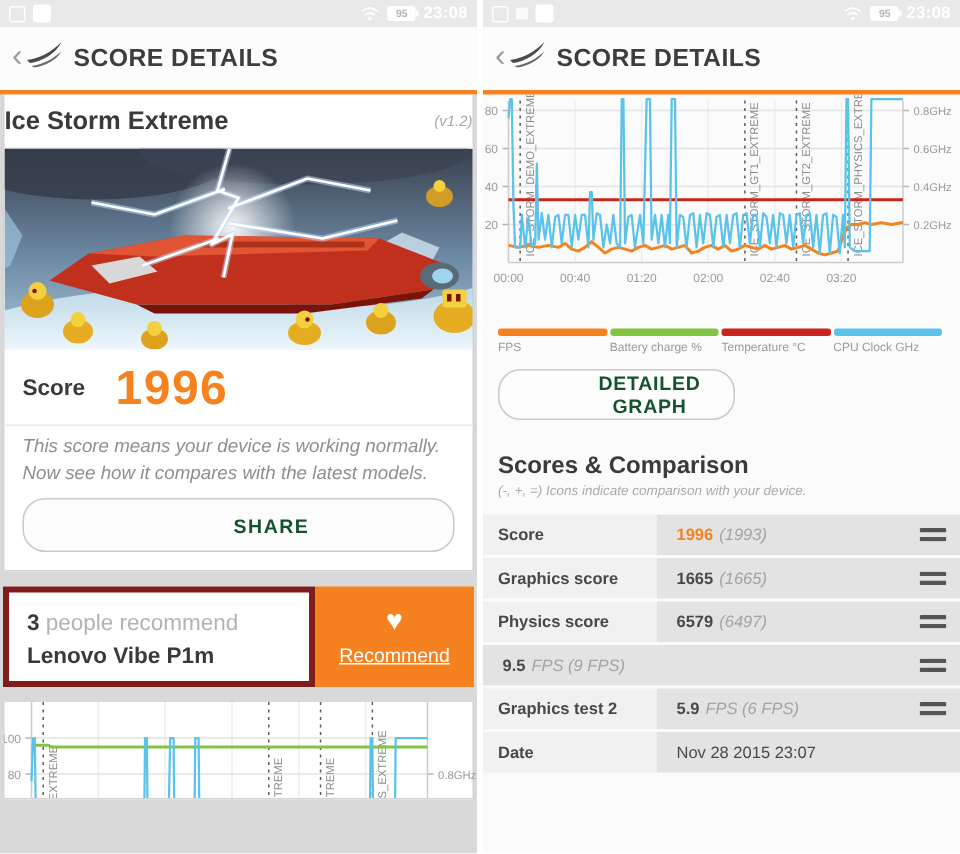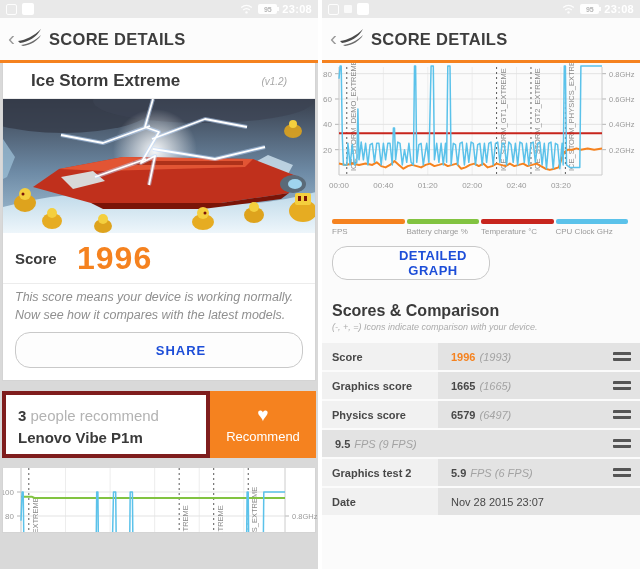--- a/index.html
+++ b/index.html
@@ -24,41 +24,41 @@
   
   .header { height:45px; flex:0 0 45px; background:#fcfcfc; border-bottom:3px solid #f5821f; display:flex; align-items:center; padding:0 8px; }
   .chev { color:#9a9a9a; font-size:21px; line-height:1; margin:0 2px 3px 0; }
   .logo { margin:2px 6px 0 0; }
   .htitle { font-size:16.5px; font-weight:700; color:#3d3d3d; letter-spacing:.3px; }
 
   .content { flex:1; overflow:hidden; }
 
   
   .card { background:#fff; margin:0 2px; border:1px solid #d4d4d4; border-top:none; }
-  .card-title-row { display:flex; align-items:center; justify-content:space-between; padding:8px 28px 7px; border-bottom:1px solid #ececec; }
+  .card-title-row { display:flex; align-items:center; justify-content:space-between; padding:8px 0 7px; border-bottom:1px solid #ececec; }
   .card-title { font-size:17px; font-weight:700; color:#3a3a3a; }
   .ver { font-size:10px; font-style:italic; color:#a8a8a8; }
   .artwork { height:134px; overflow:hidden; }
   .artwork svg { display:block; }
   .score-row { display:flex; align-items:center; padding:6px 12px; height:50px; }
   .score-label { font-size:15px; font-weight:700; color:#3a3a3a; width:62px; }
   .score-value { font-size:32px; font-weight:700; color:#f5821f; letter-spacing:1px; }
   .desc { border-top:1px solid #ececec; padding:4px 12px; font-size:12.5px; font-style:italic; color:#8f8f8f; line-height:1.45; }
   .btn { display:block; background:#fdfdfd; border:1px solid #c9c9c9; border-radius:15px; font-family:inherit;
-         font-size:13px; font-weight:700; color:#1d4ed8; letter-spacing:1px; cursor:pointer;padding-left:44px; }
+         font-size:13px; font-weight:700; color:#14532d; letter-spacing:1px; cursor:pointer;padding-left:44px; }
   .share { width:calc(100% - 24px); margin:4px 12px 12px; height:36px; }
 
   .rec-row { display:flex; margin:10px 2px; height:67px; }
   .rec-text { flex:1; background:#fff; border:4px solid #7f1d1d; padding:10px 12px; font-size:15px; line-height:1.45; color:#3a3a3a; }
   .rec-text b { font-weight:700; }
   .rec-mid { color:#b3b3b3; }
   .rec-btn { width:106px; flex:0 0 106px; background:#f5821f; border:none; color:#fff; display:flex; flex-direction:column;
              align-items:center; justify-content:center; gap:5px; cursor:pointer; font-family:inherit; }
   .heart { font-size:19px; line-height:1; }
-  .rec-btn-label { font-size:13px; }
+  .rec-btn-label { font-size:13px;text-decoration:underline; }
 
   .mon-card .card-title-row { padding:12px 12px 10px; }
   .mon-card svg, .chartR svg { display:block; }
   svg text { font-family:"Liberation Sans", sans-serif; }
 
   
   .legend { display:flex; margin:20px 10px 0; }
   .legend-item { width:74px; margin-right:2px; }
   .legend-bar { height:5px; border-radius:2px; margin-bottom:3px; }
   .legend-label { font-size:8px; color:#9a9a9a; }

